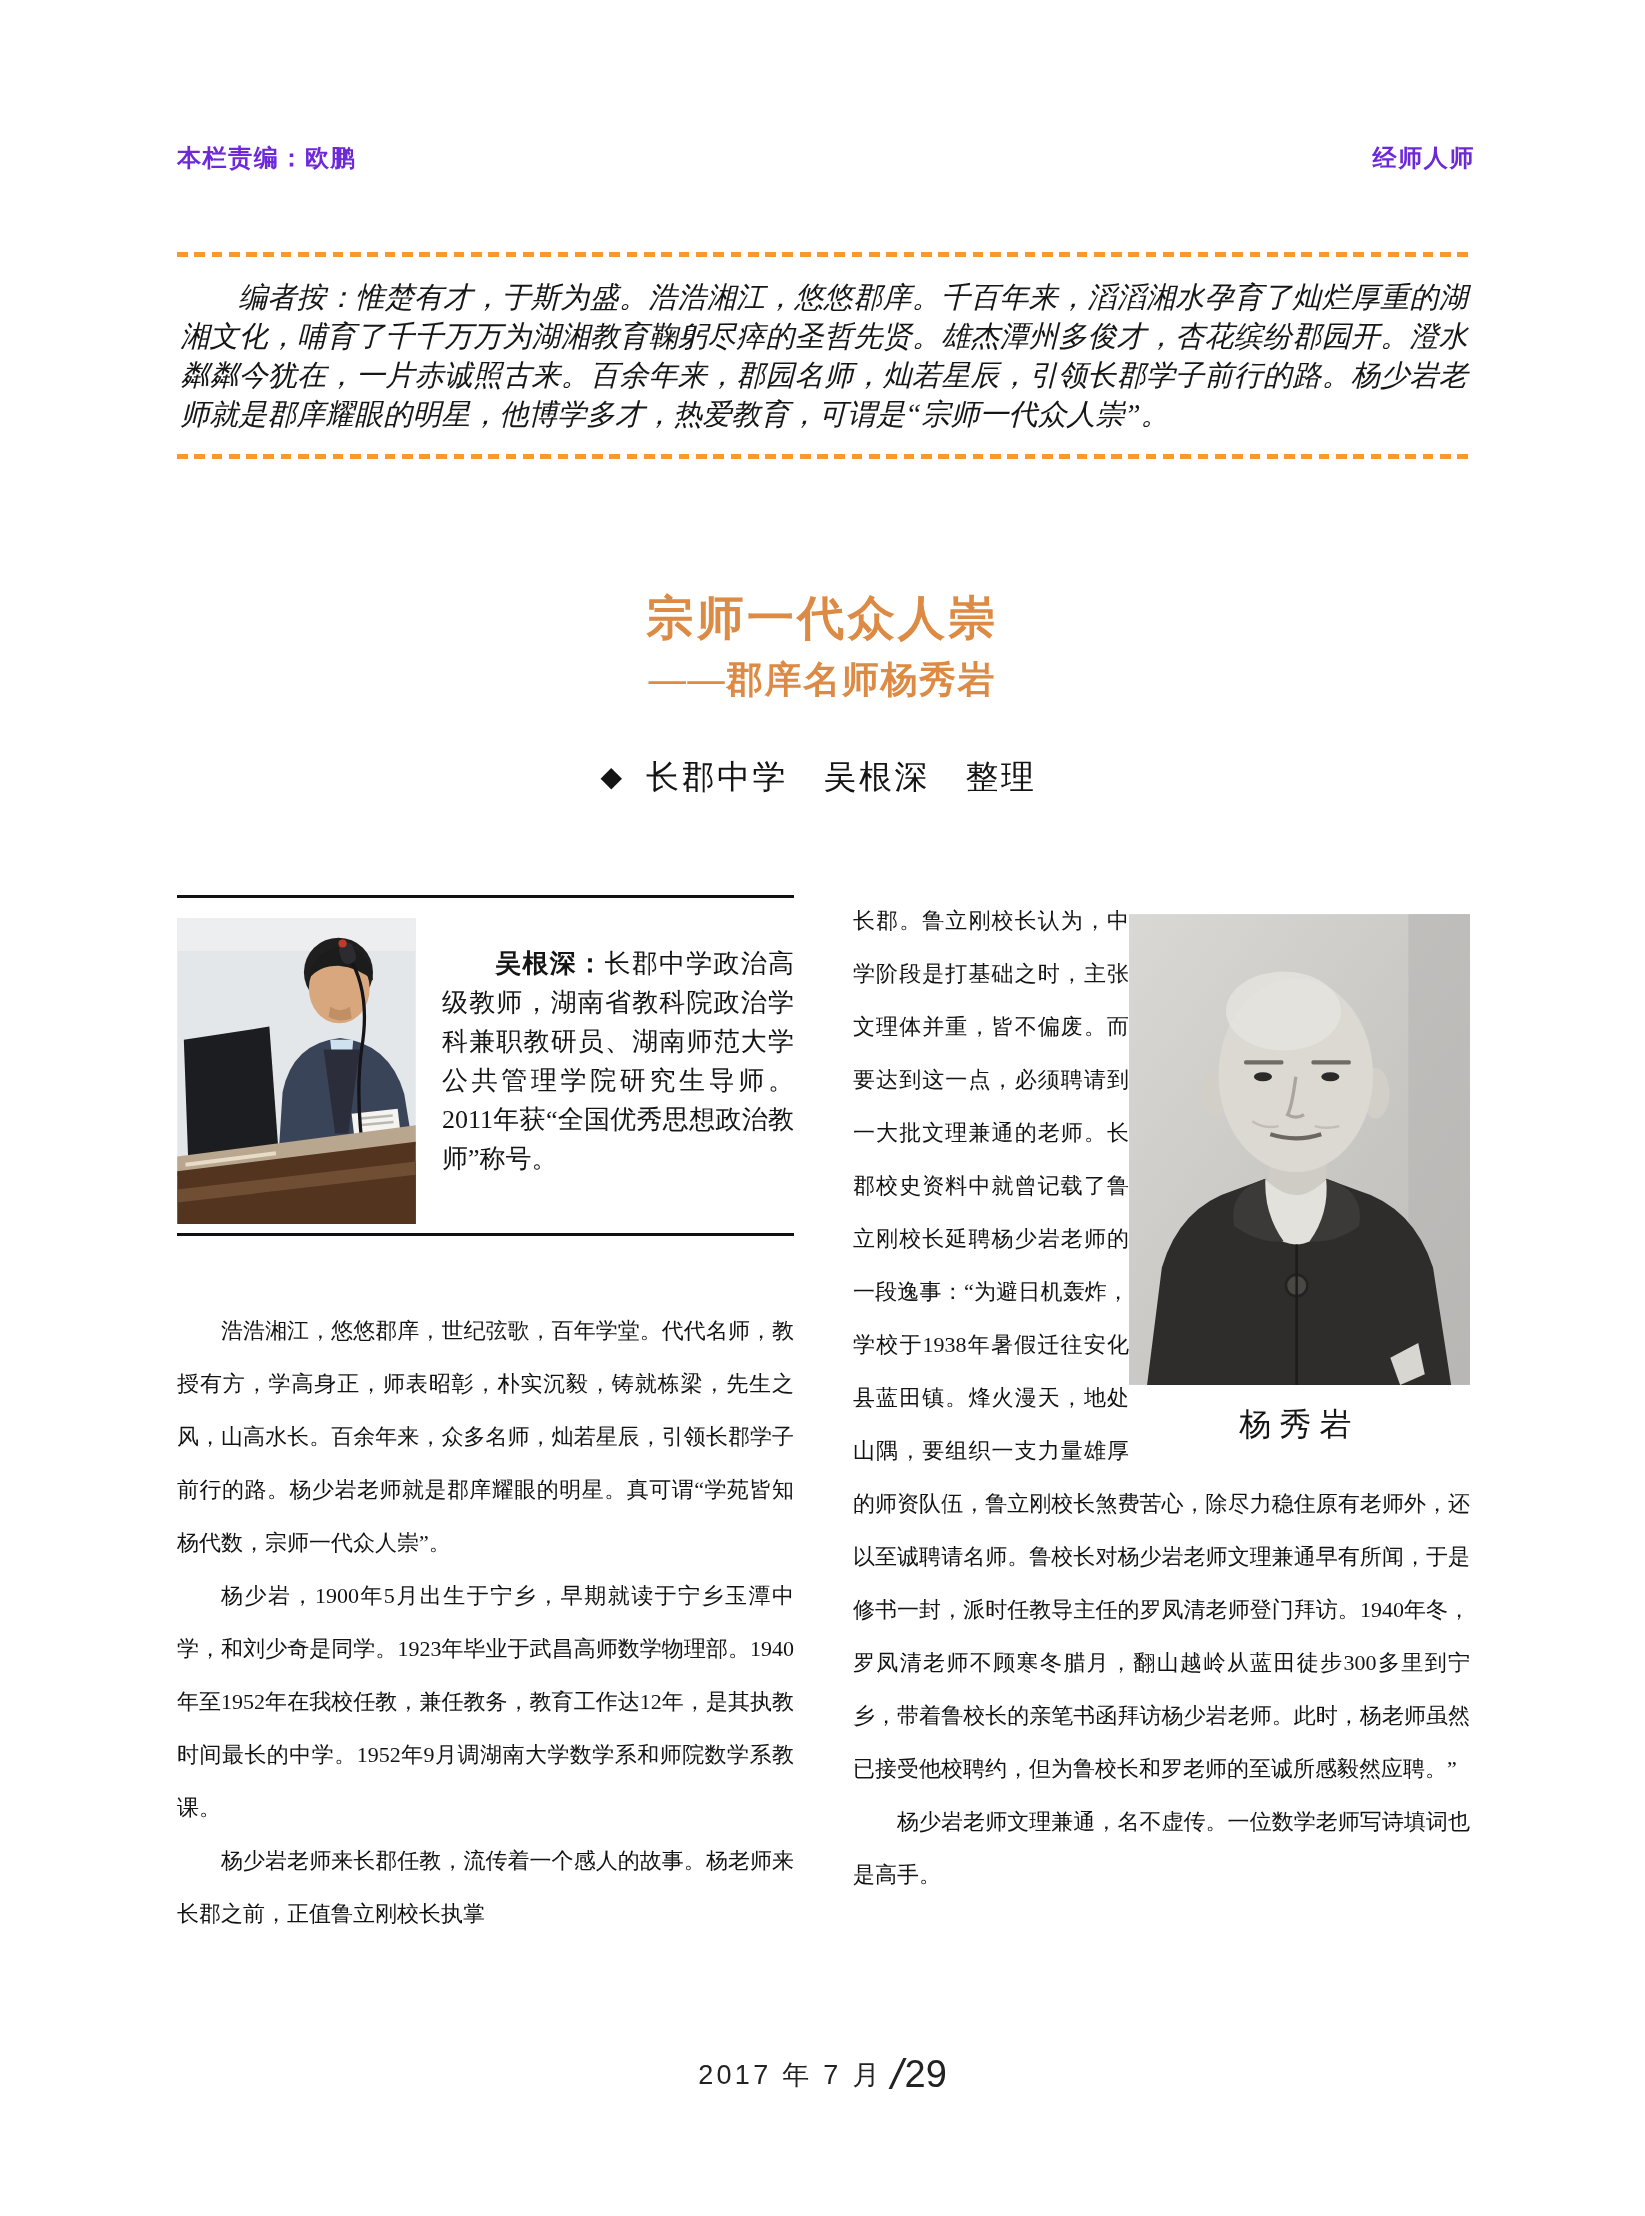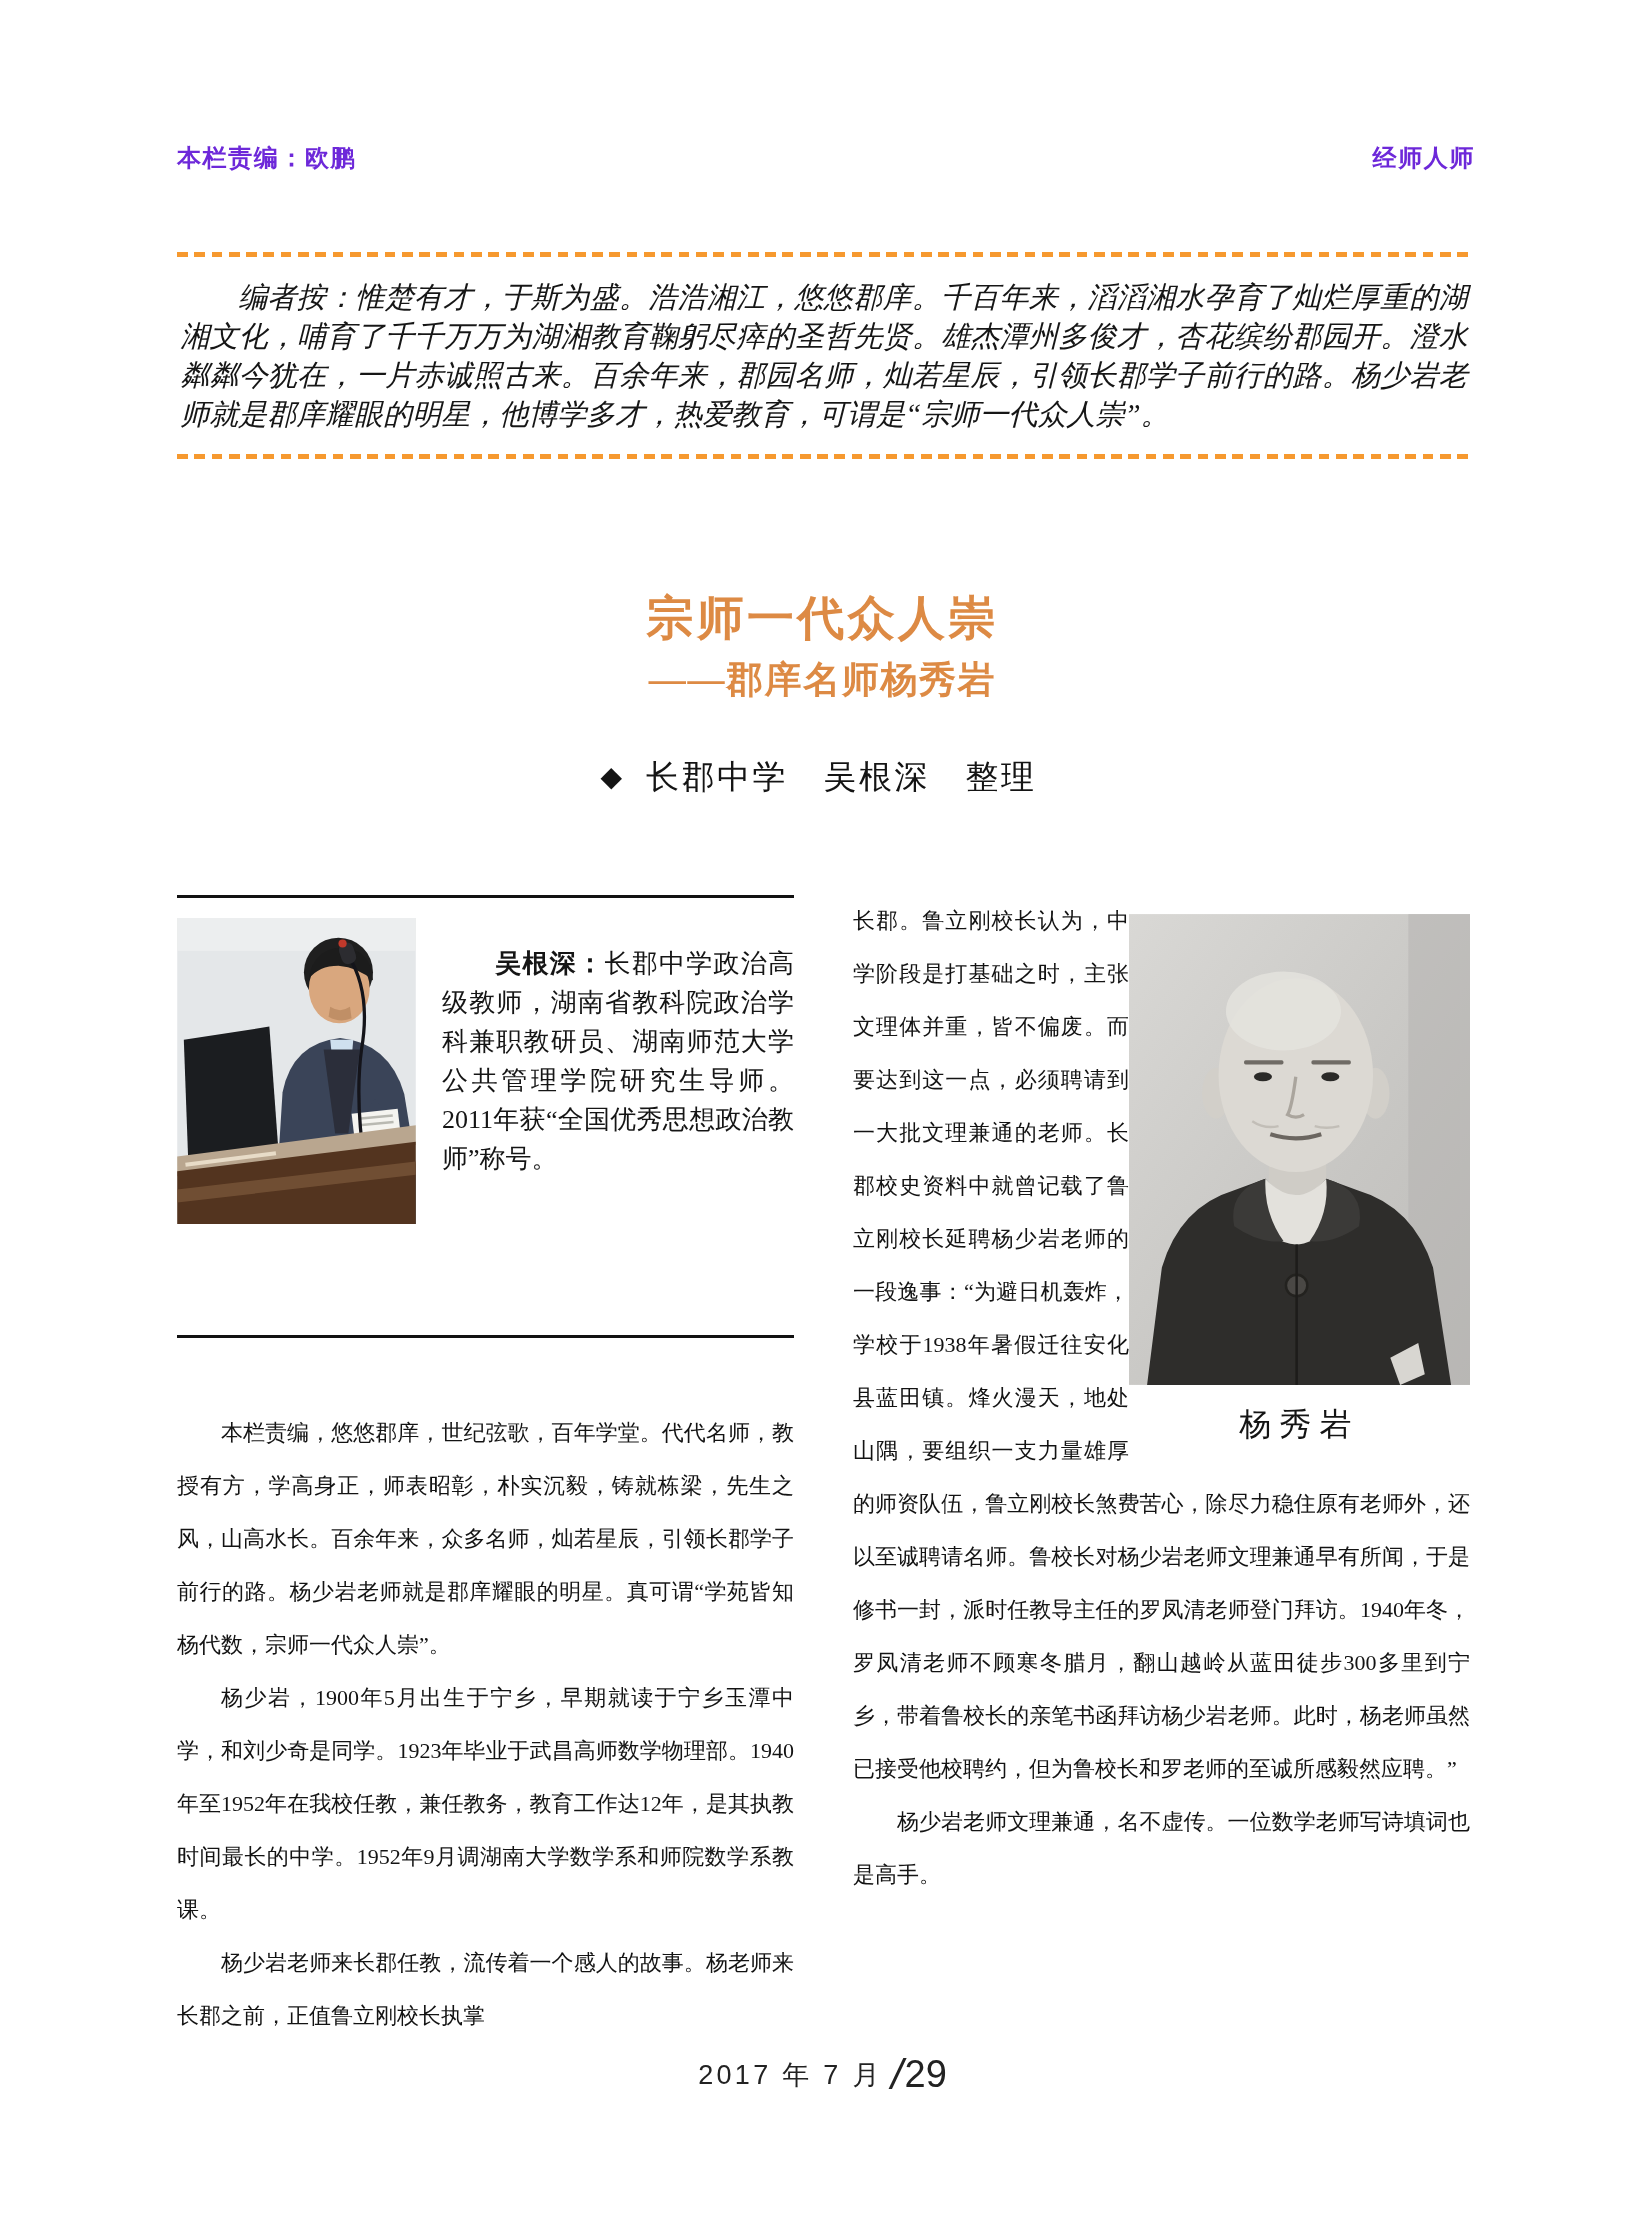--- a/index.html
+++ b/index.html
@@ -51,21 +51,21 @@
   }
   .byline .diamond{font-size:28px;margin-right:21.4px;position:relative;top:-2.5px;}
   
   .columns{
     position:absolute;top:884px;left:177px;right:174px;
     display:flex;gap:59px;
   }
   .col{width:617px;}
   
   .intro-box{
-    position:relative;height:443px;box-sizing:border-box;
+    position:relative;height:341px;box-sizing:border-box;
     border-top:3.3px solid #111;border-bottom:3.3px solid #111;
     margin-top:10.7px;
   }
   .speaker-figure{position:absolute;left:0;top:20px;width:239px;height:306px;}
   .speaker-figure svg{display:block;width:239px;height:306px;}
   .intro-bio{
     margin-left:265px;padding-top:46px;
     font-size:26px;line-height:39px;
     text-align:justify;text-justify:inter-character;
     color:#151515;
@@ -164,21 +164,21 @@
             <polygon points="0,330 290,296 290,312 0,346" fill="#7d5a3c" opacity="0.7"></polygon>
             <line x1="10" y1="300" x2="120" y2="286" stroke="#e8dcc8" stroke-width="5"></line>
           </svg>
         </div>
         <div class="intro-bio">
           <span class="bio-indent"></span><span class="bio-name">吴根深：</span><span>长郡中学政治高级教师，湖南省教科院政治学科兼职教研员、湖南师范大学公共管理学院研究生导师。2011年获“全国优秀思想政治教师”称号。</span>
         </div>
       </div>
 
       <div class="article-text left-body">
-        <p>本栏责编，悠悠郡庠，世纪弦歌，百年学堂。代代名师，教授有方，学高身正，师表昭彰，朴实沉毅，铸就栋梁，先生之风，山高水长。百余年来，众多名师，灿若星辰，引领长郡学子前行的路。杨少岩老师就是郡庠耀眼的明星。真可谓“学苑皆知杨代数，宗师一代众人崇”。</p>
+        <p>浩浩湘江，悠悠郡庠，世纪弦歌，百年学堂。代代名师，教授有方，学高身正，师表昭彰，朴实沉毅，铸就栋梁，先生之风，山高水长。百余年来，众多名师，灿若星辰，引领长郡学子前行的路。杨少岩老师就是郡庠耀眼的明星。真可谓“学苑皆知杨代数，宗师一代众人崇”。</p>
         <p>杨少岩，1900年5月出生于宁乡，早期就读于宁乡玉潭中学，和刘少奇是同学。1923年毕业于武昌高师数学物理部。1940年至1952年在我校任教，兼任教务，教育工作达12年，是其执教时间最长的中学。1952年9月调湖南大学数学系和师院数学系教课。</p>
         <p>杨少岩老师来长郡任教，流传着一个感人的故事。杨老师来长郡之前，正值鲁立刚校长执掌</p>
       </div>
     </div>
 
     <div class="col right-col article-text">
       <figure class="portrait-figure" style="margin-inline:0">
 
         <svg viewBox="0 0 415 573">
           <defs>

